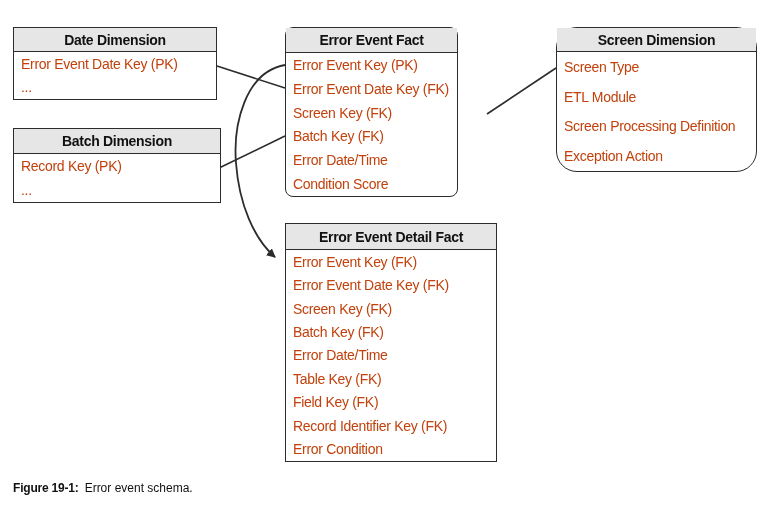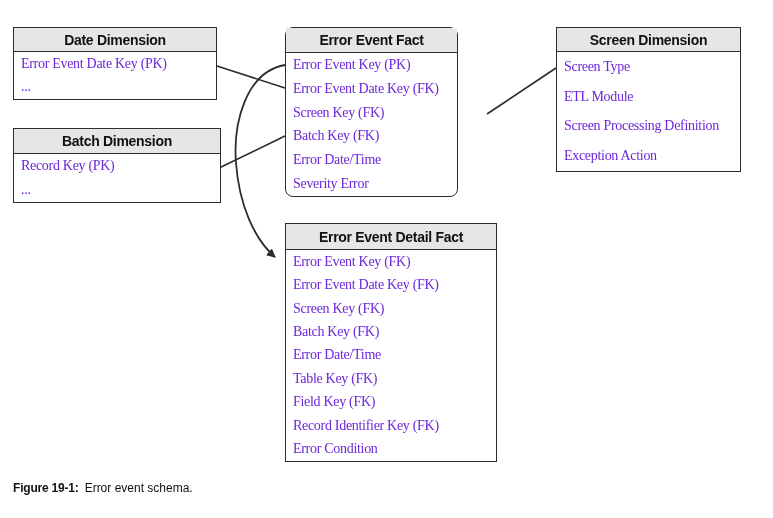--- a/index.html
+++ b/index.html
@@ -51,32 +51,31 @@
     display: flex;
     flex-direction: column;
   }
   .entity-row {
     flex: 1 1 0;
     display: flex;
     align-items: center;
     padding-left: 7px;
     font-size: 14px;
     letter-spacing: -0.3px;
-    color: #6d28d9;
+    color: #c2410c;
     white-space: nowrap;
-    font-family: Liberation Serif, serif;
   }
   
   #box-date   { left: 13px;  top: 27px;  width: 204px; height: 73px; }
   #box-date   .entity-header { height: 24px; }
   #box-batch  { left: 13px;  top: 128px; width: 208px; height: 75px; }
   #box-batch  .entity-header { height: 25px; }
   #box-fact   { left: 285px; top: 27px;  width: 173px; height: 170px; border-radius: 8px; }
   #box-fact   .entity-header { height: 25px; }
-  #box-screen { left: 556px; top: 27px;  width: 185px; height: 145px; }
+  #box-screen { left: 556px; top: 27px;  width: 201px; height: 145px; border-radius: 21px; }
   #box-screen .entity-header { height: 24px; }
   #box-detail { left: 285px; top: 223px; width: 212px; height: 239px; }
   #box-detail .entity-header { height: 26px; }
 
   .caption {
     position: absolute;
     left: 13px;
     top: 481px;
     z-index: 2;
     font-size: 12px;
@@ -125,21 +124,21 @@
   </div>
 
   <div class="entity" id="box-fact">
     <div class="entity-header">Error Event Fact</div>
     <div class="entity-body">
       <div class="entity-row">Error Event Key (PK)</div>
       <div class="entity-row">Error Event Date Key (FK)</div>
       <div class="entity-row">Screen Key (FK)</div>
       <div class="entity-row">Batch Key (FK)</div>
       <div class="entity-row">Error Date/Time</div>
-      <div class="entity-row">Severity Error</div>
+      <div class="entity-row">Condition Score</div>
     </div>
   </div>
 
   <div class="entity" id="box-screen">
     <div class="entity-header">Screen Dimension</div>
     <div class="entity-body">
       <div class="entity-row">Screen Type</div>
       <div class="entity-row">ETL Module</div>
       <div class="entity-row">Screen Processing Definition</div>
       <div class="entity-row">Exception Action</div>

